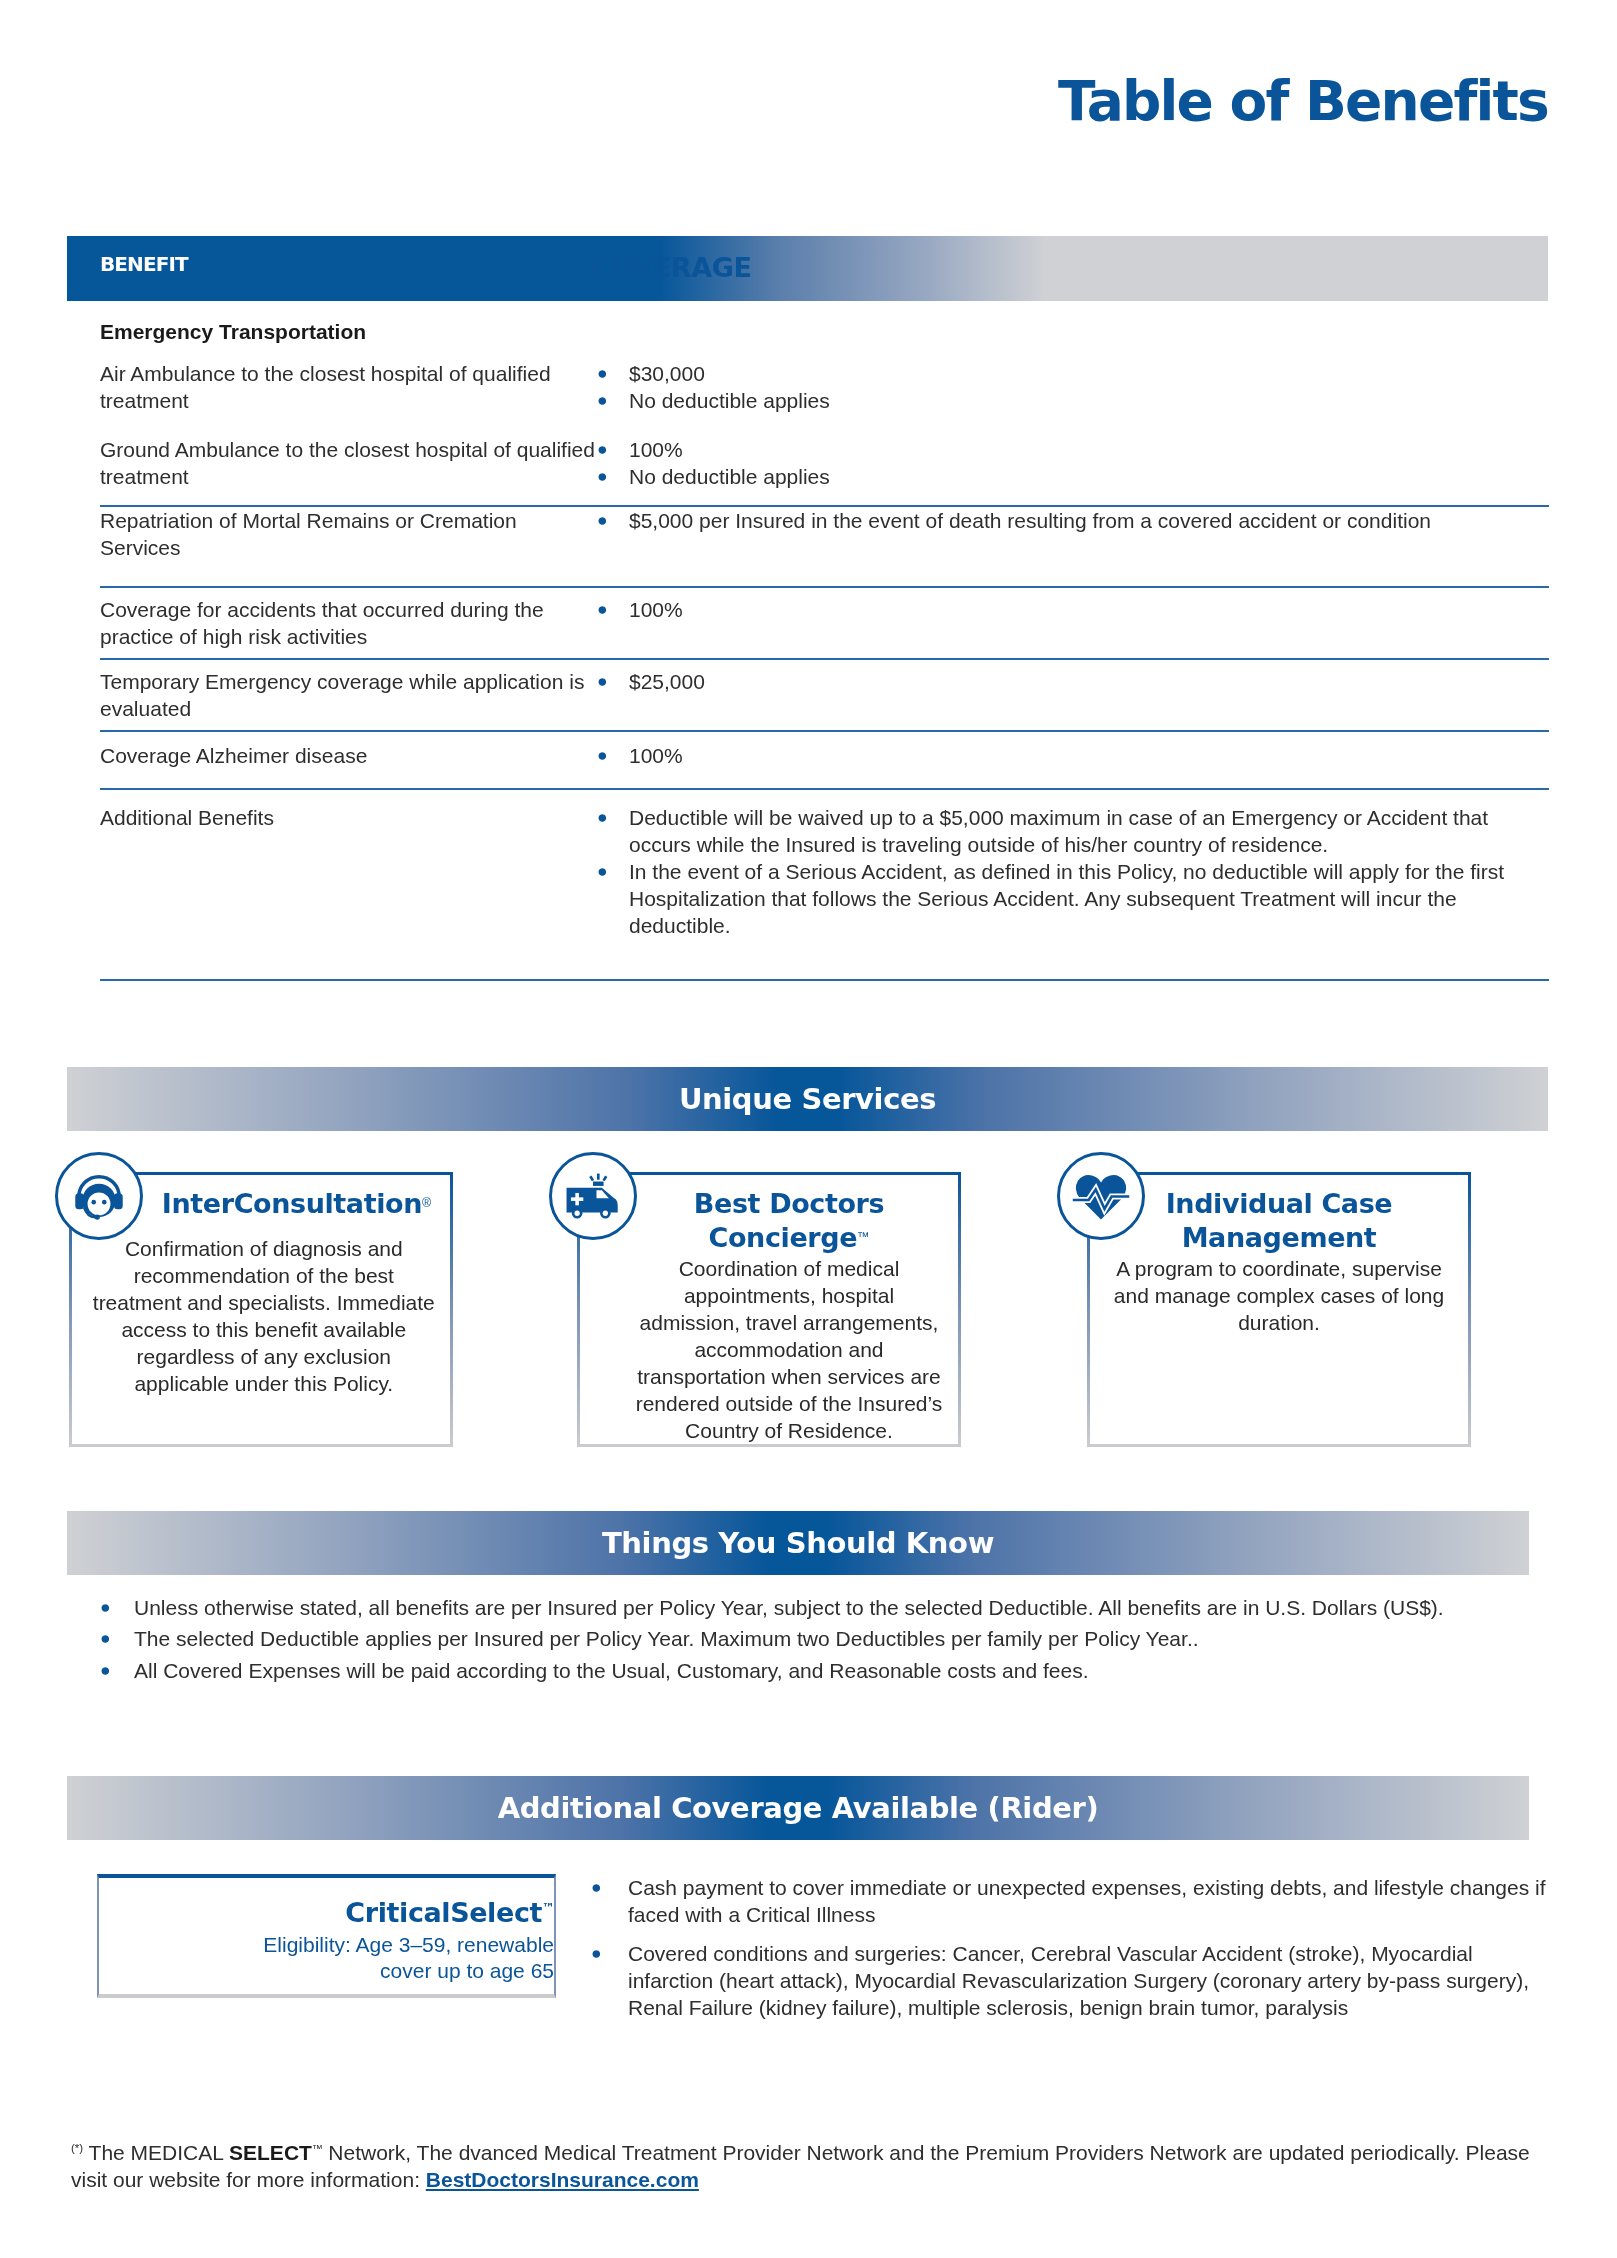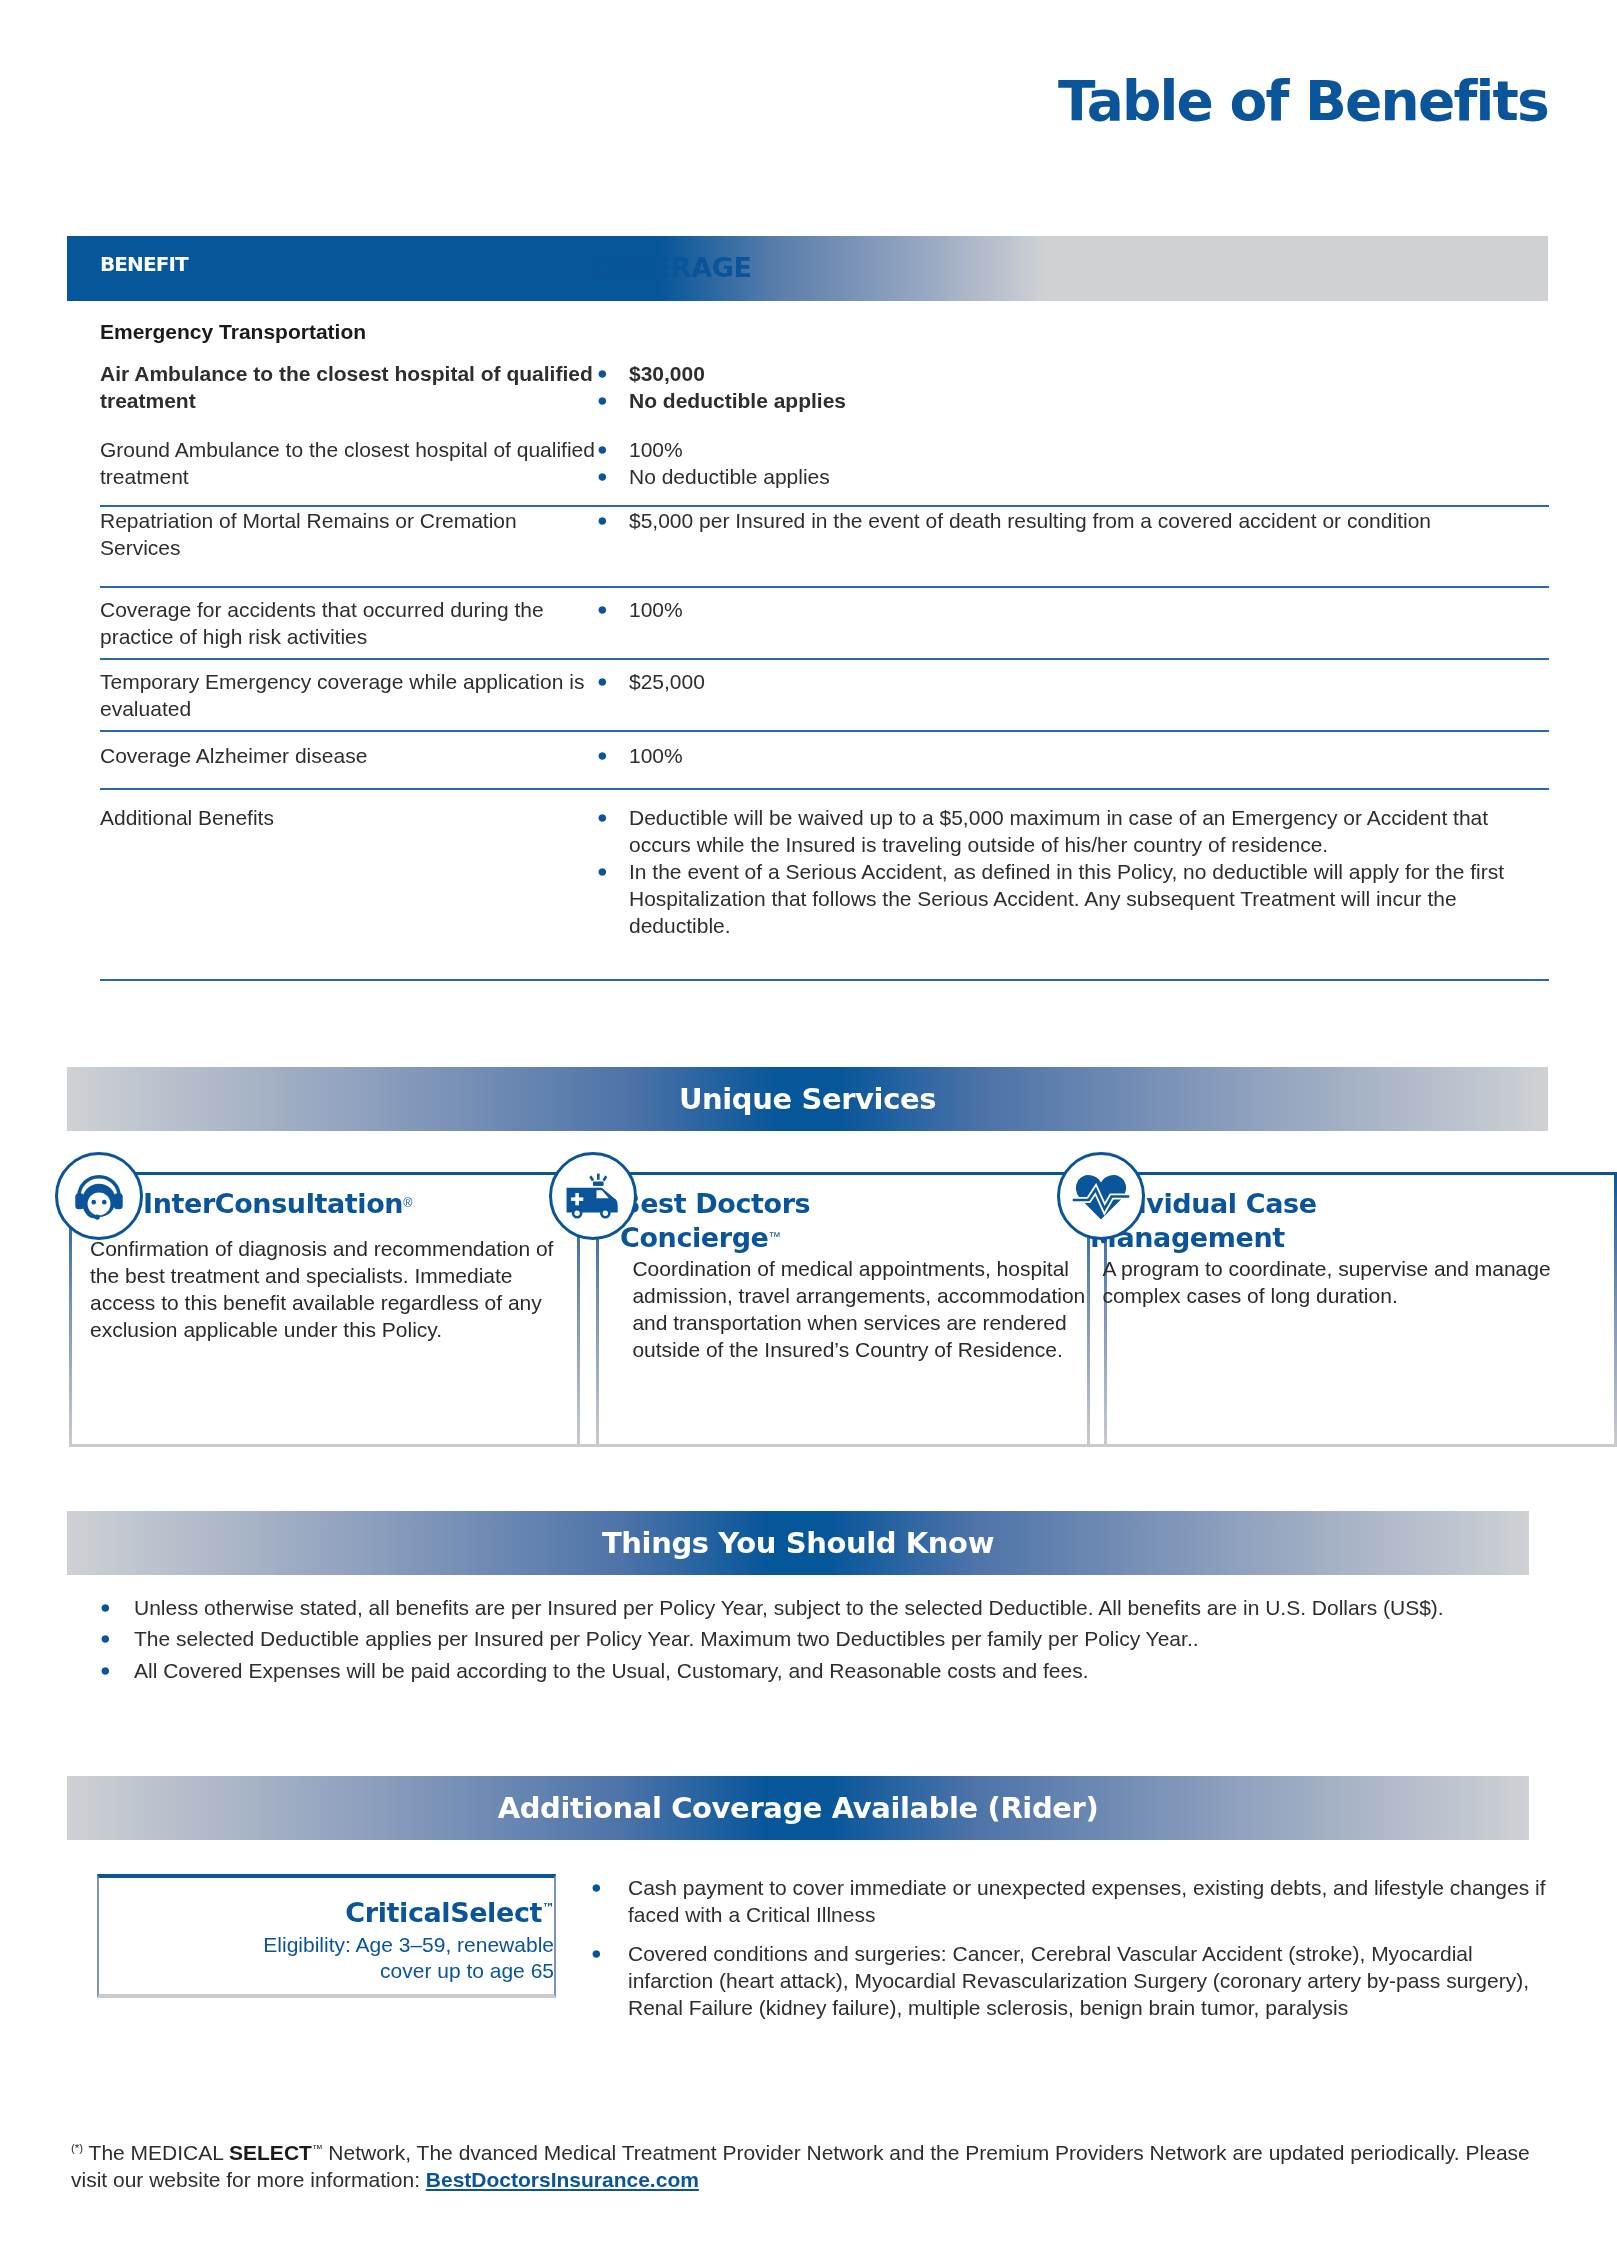--- a/index.html
+++ b/index.html
@@ -36,23 +36,23 @@
   .bul .txt { flex: 1; }
 
   .band {
     position: absolute; left: 67px; height: 64px;
     background: linear-gradient(90deg, #cfd1d4 0%, #8fa1be 20%, #4d73a8 38%, #06569a 48%, #06569a 52%, #4d73a8 62%, #8fa1be 80%, #cfd1d4 100%);
     color: #ffffff; text-align: center; font-family: "DejaVu Sans", sans-serif;
     font-weight: bold; font-size: 29px; line-height: 64px; letter-spacing: -0.4px;
   }
 
   .card {
-    position: absolute; top: 1172px; width: 530px; height: 275px;
+    position: absolute; top: 1172px; width: 384px; height: 275px;
     border: 3.5px solid; border-image: linear-gradient(180deg, #0a5499 0%, #7d93b6 50%, #c9cbce 100%) 1;
-    text-align: left;
+    text-align: center;
   }
   .card .ctitle { color: #0a5499; font-weight: bold; font-size: 27px; line-height: 34px; font-family: "DejaVu Sans", sans-serif; letter-spacing: -0.4px; }
   .card .cbody { font-size: 21px; line-height: 27px; color: #2a2a2a; padding: 0 12.4px; }
   .icon-circle {
     position: absolute; width: 88px; height: 88px; border-radius: 50%;
     border: 3.5px solid #0a5499; background: #ffffff; display: flex; align-items: center; justify-content: center;
   }
 
   .know { position: absolute; left: 100px; top: 1594px; width: 1429px; font-size: 21px; line-height: 27px; color: #2e2e2e; }
   .know .bul { margin-bottom: 4.4px; }
@@ -81,21 +81,21 @@
 <div class="title">Table of Benefits</div>
 
 <div class="hdr-bar">
   <div class="hdr-benefit">BENEFIT</div>
   <div class="hdr-coverage">COVERAGE</div>
 </div>
 
 <div class="tbl">
   <div class="sec-title">Emergency Transportation</div>
 
-  <div class="row" style="height:49px;font-weight:bold;">
+  <div class="row" style="height:49px;">
     <div class="lbl">Air Ambulance to the closest hospital of qualified treatment</div>
     <div class="cov">
       <div class="bul">
           <span class="dot">●</span>
           <span class="txt">$30,000</span>
         </div>
       <div class="bul">
           <span class="dot">●</span>
           <span class="txt">No deductible applies</span>
         </div>

